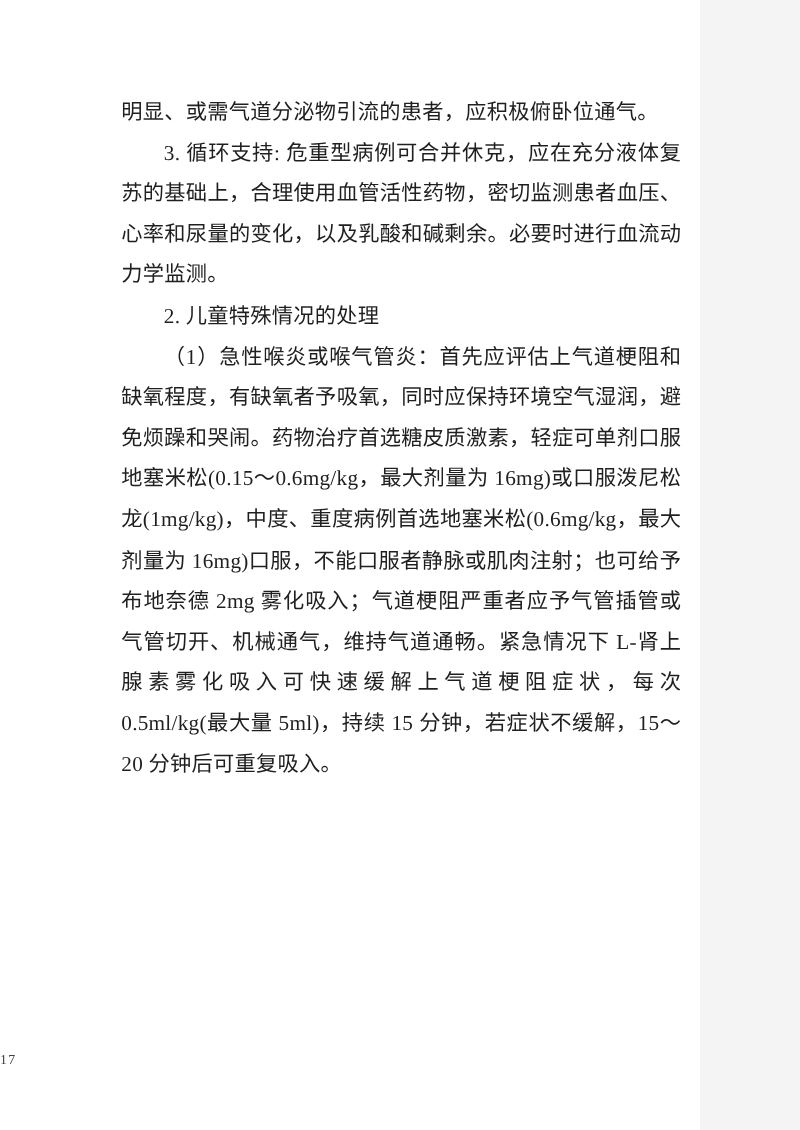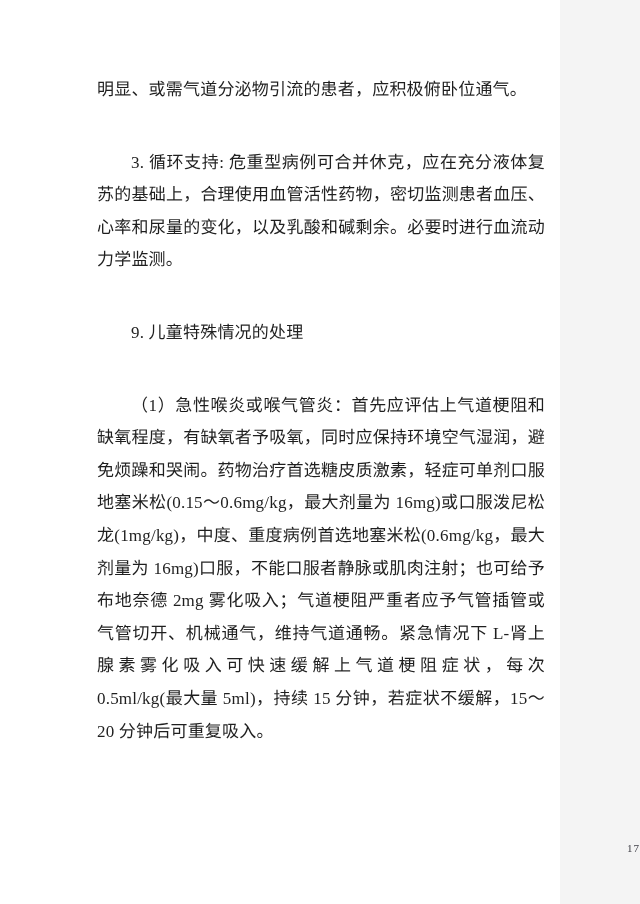--- a/index.html
+++ b/index.html
@@ -32,41 +32,40 @@
     line-height: 32.6px;
     text-align: justify;
     text-justify: inter-character;
     letter-spacing: 0.2px;
   }
   .para {
     margin: 0;
   }
   .para.indent {
     text-indent: 2em;
-    margin-top: 40px;
   }
   .footer {
     position: absolute;
     left: 0;
     top: 838px;
     width: 640px;
-    text-align: right;
+    text-align: left;
   }
   .page-number {
     font-size: 11px;
     color: #3c3c44;
     letter-spacing: 1px;
   }
 </style>
 </head>
 <body>
 
 <div class="page">
   <main class="content">
     <p class="para">明显、或需气道分泌物引流的患者，应积极俯卧位通气。</p>
     <p class="para indent">3. 循环支持: 危重型病例可合并休克，应在充分液体复苏的基础上，合理使用血管活性药物，密切监测患者血压、心率和尿量的变化，以及乳酸和碱剩余。必要时进行血流动力学监测。</p>
-    <p class="para indent">9. 儿童特殊情况的处理</p>
+    <p class="para indent">2. 儿童特殊情况的处理</p>
     <p class="para indent">（1）急性喉炎或喉气管炎：首先应评估上气道梗阻和缺氧程度，有缺氧者予吸氧，同时应保持环境空气湿润，避免烦躁和哭闹。药物治疗首选糖皮质激素，轻症可单剂口服地塞米松(0.15～0.6mg/kg，最大剂量为 16mg)或口服泼尼松龙(1mg/kg)，中度、重度病例首选地塞米松(0.6mg/kg，最大剂量为 16mg)口服，不能口服者静脉或肌肉注射；也可给予布地奈德 2mg 雾化吸入；气道梗阻严重者应予气管插管或气管切开、机械通气，维持气道通畅。紧急情况下 L-肾上腺素雾化吸入可快速缓解上气道梗阻症状，每次 0.5ml/kg(最大量 5ml)，持续 15 分钟，若症状不缓解，15～20 分钟后可重复吸入。</p>
   </main>
   <footer class="footer">
     <span class="page-number">17</span>
   </footer>
 </div>
 
 </body></html>

